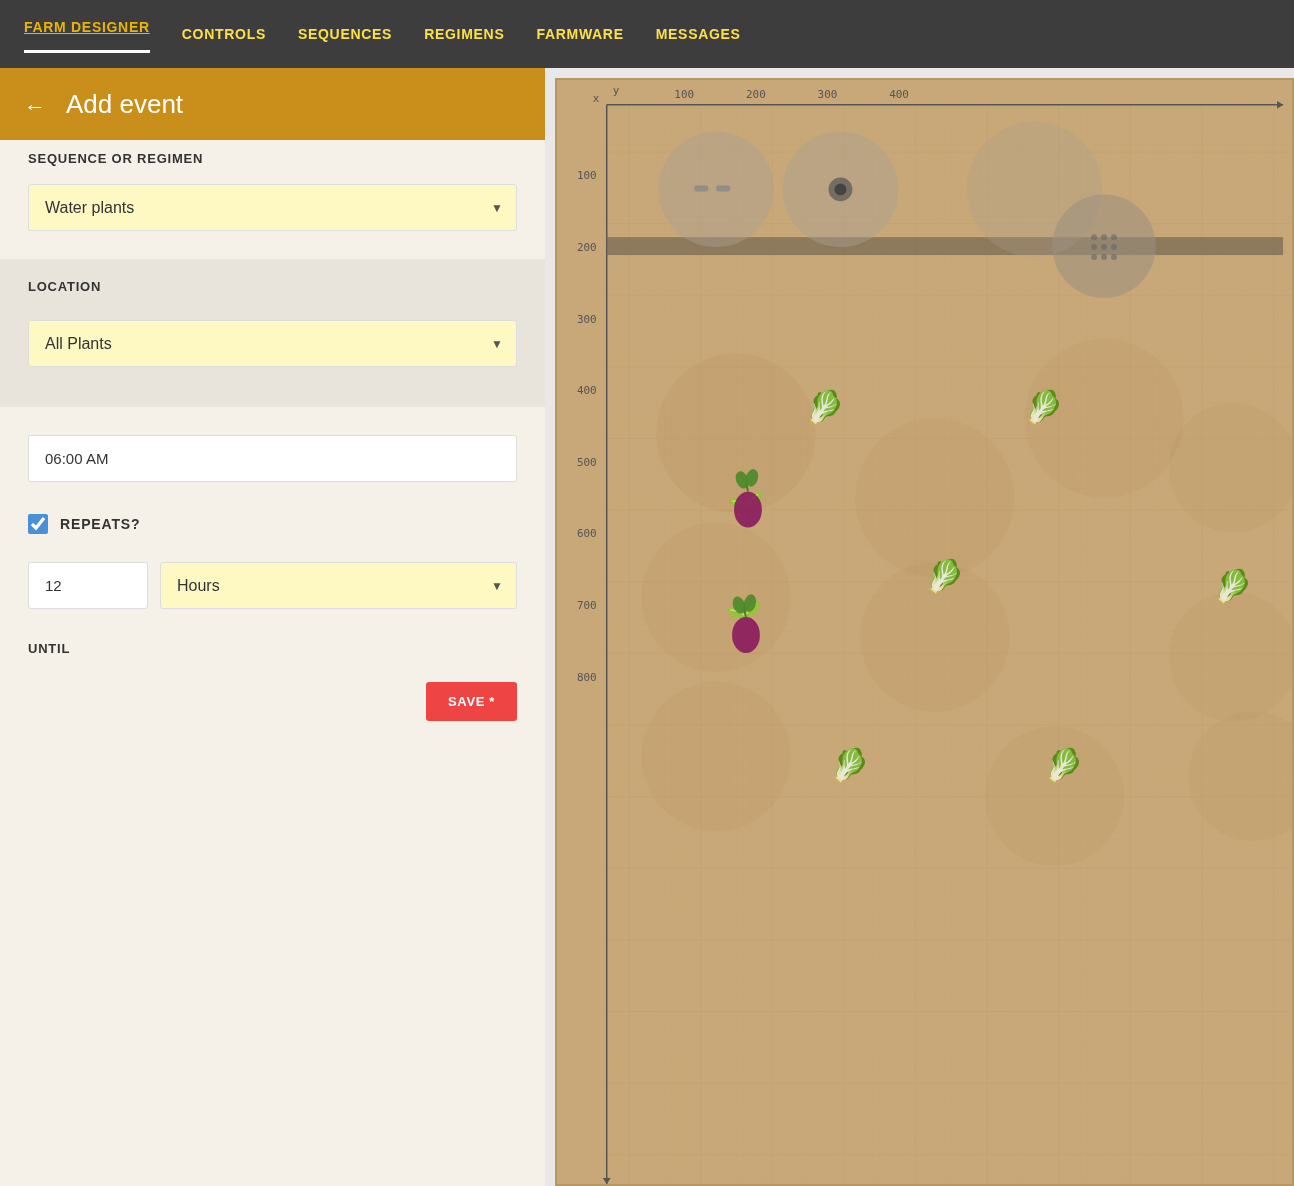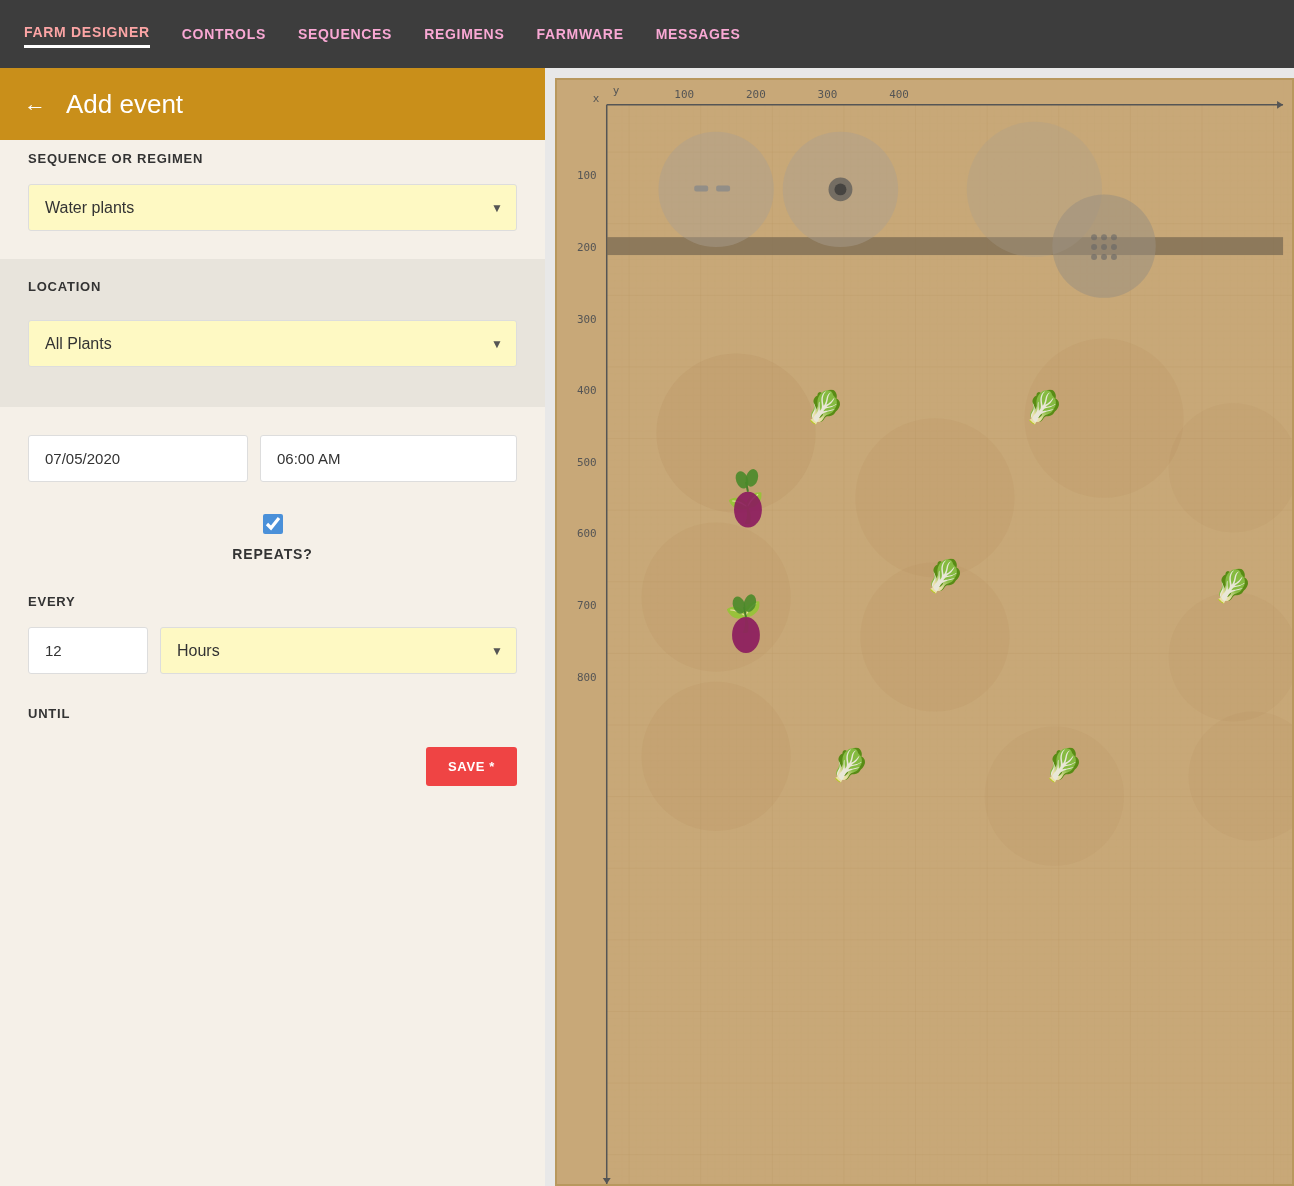--- a/index.html
+++ b/index.html
@@ -8,32 +8,33 @@
     
     .topnav {
       display: flex;
       align-items: center;
       background: #3d3d3d;
       height: 68px;
       padding: 0 24px;
       gap: 32px;
     }
     .topnav-item {
-      color: #f9a8d4;
+      color: #fde047;
       font-size: 14px;
       font-weight: 600;
       letter-spacing: 0.05em;
       cursor: pointer;
       padding: 4px 0;
       text-transform: uppercase;
     }
     .topnav-item.active {
-      color: #fca5a5;
+      color: #eab308;
       border-bottom: 3px solid #fff;
-      padding-bottom: 5px;
+      padding-bottom: 15px;
+      text-decoration: underline;
     }
 
     
     .main-layout {
       display: flex;
       height: calc(1186px - 68px);
     }
 
     
     .left-panel {
@@ -138,21 +139,20 @@
     }
     .input-field.date { width: 220px; }
     .input-field.time { flex: 1; }
     .input-field.number { width: 120px; }
 
     .checkbox-row {
       display: flex;
       align-items: center;
       gap: 12px;
       margin-bottom: 20px;
-      flex-direction: column;
     }
     .checkbox-input {
       width: 20px;
       height: 20px;
       accent-color: #4a90d9;
       cursor: pointer;
     }
     .checkbox-label {
       font-size: 14px;
       font-weight: 700;
@@ -245,31 +245,29 @@
         <div class="select-wrapper">
           <select class="select-box">
             <option>All Plants</option>
           </select>
           <span class="select-arrow">▼</span>
         </div>
       </div>
 
       <div class="starts-section">
         <div class="row-inputs">
-          <input class="input-field date" type="text" value="07/05/2020" style="">
           <input class="input-field time" type="text" value="06:00 AM" style="">
         </div>
       </div>
 
       <div class="checkbox-row">
         <input type="checkbox" class="checkbox-input" checked="" style="">
         <span class="checkbox-label">REPEATS?</span>
       </div>
 
-      <div class="section-label">EVERY</div>
       <div class="every-row">
         <input class="input-field number" type="text" value="12" style="">
         <div class="select-wrapper" style="flex:1;margin-bottom:0;">
           <select class="select-box">
             <option>Hours</option>
             <option>Minutes</option>
             <option>Days</option>
             <option>Weeks</option>
             <option>Months</option>
           </select>

